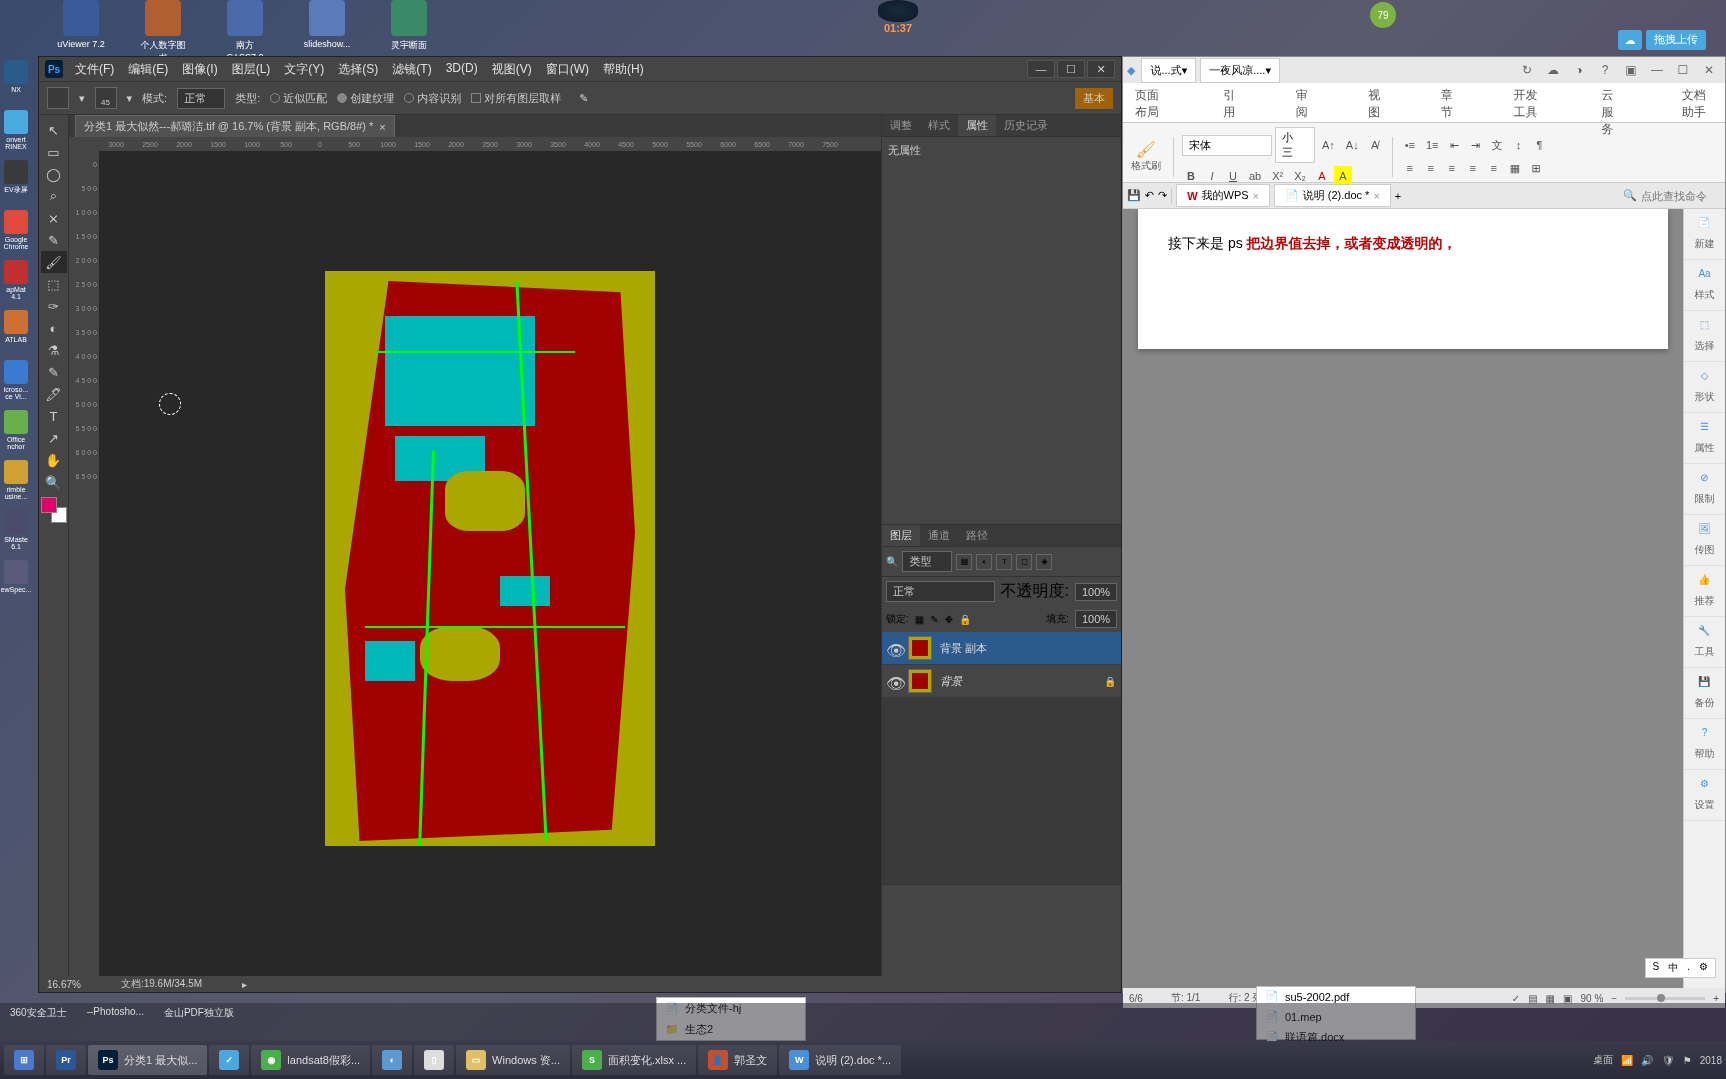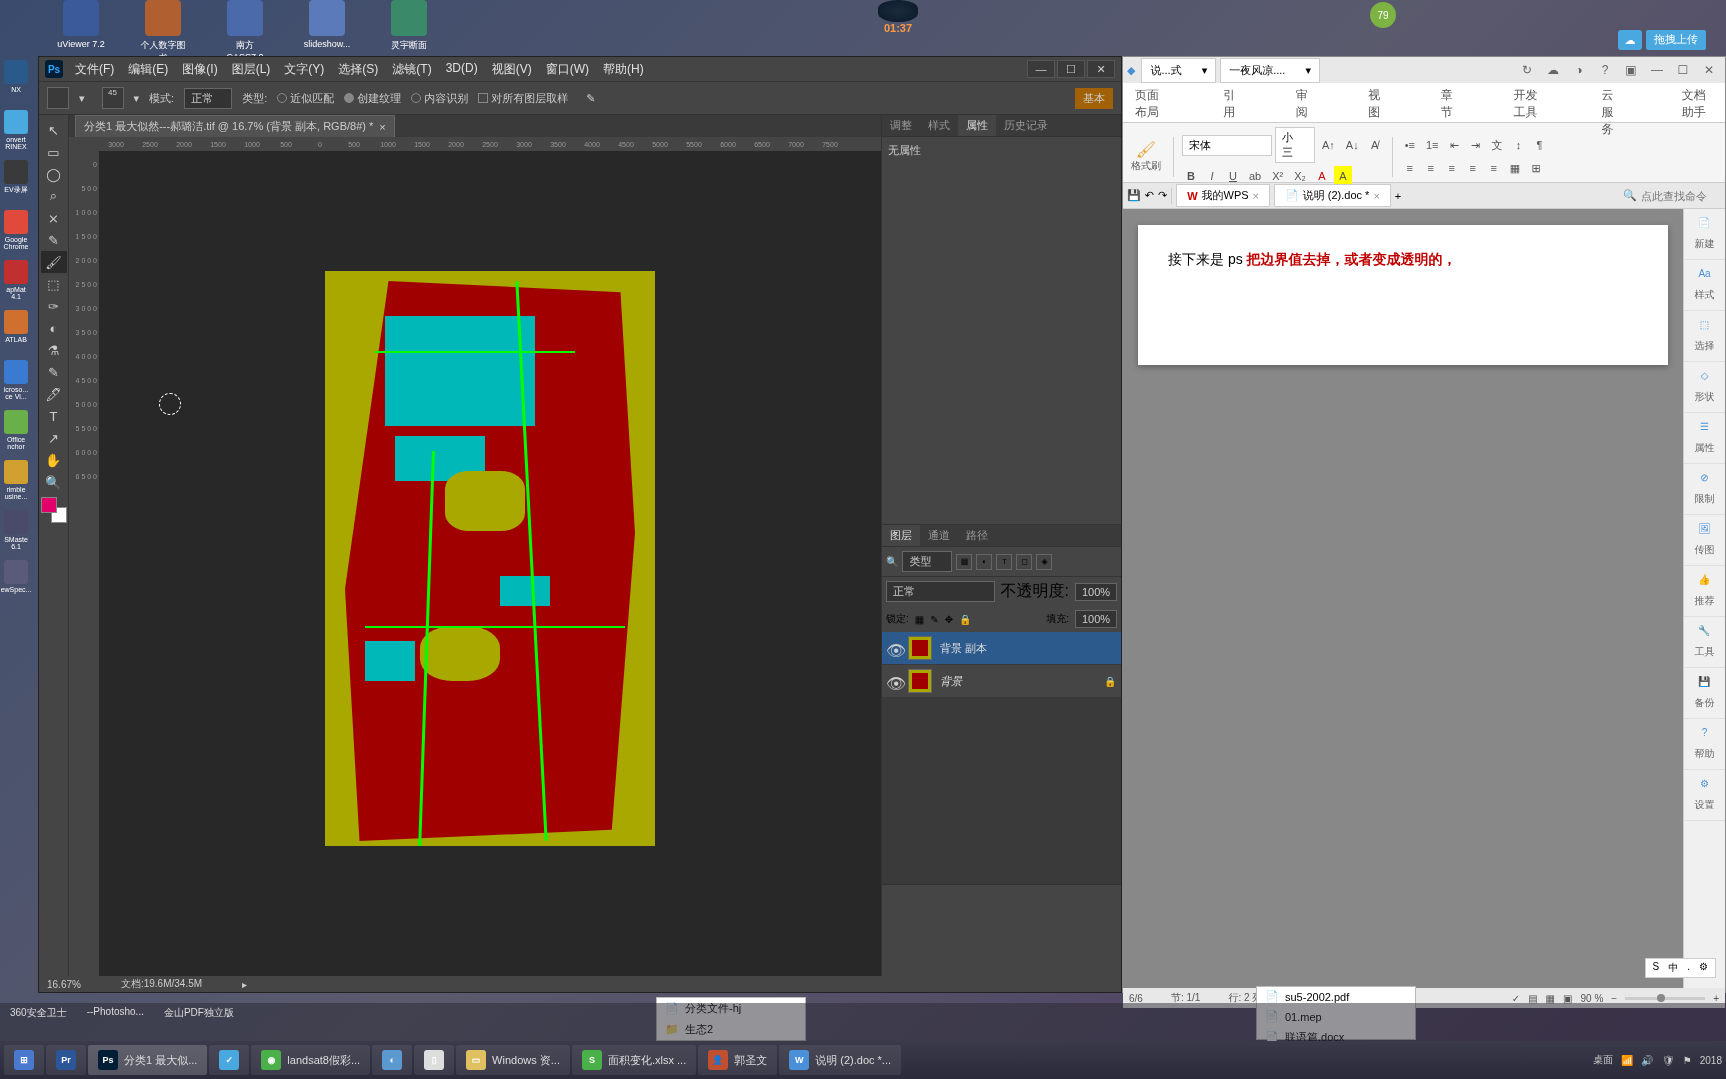--- a/index.html
+++ b/index.html
@@ -73,37 +73,37 @@
 .layer-thumb { width: 24px; height: 24px; background: #a8a800; border: 1px solid #666; position: relative; }
 .layer-thumb::after { content: ''; position: absolute; inset: 3px; background: #a00000; }
 .layer-name { font-size: 11px; color: #ddd; }
 .layer-lock { margin-left: auto; color: #999; font-size: 10px; }
 .layers-area { height: 360px; display:flex; flex-direction:column; }
 .layer-filler { flex: 1; background: #3a3a3a; }
 
 
 .wps-window { position: absolute; left: 1122px; top: 56px; width: 604px; height: 937px; background: #f0f0f0; border: 1px solid #888; }
 .wps-titlebar { height: 26px; background: #e8e8e8; display: flex; align-items: center; padding: 0 4px; gap: 6px; font-size: 11px; }
-.wps-titlebar .title-tab { background: #fff; padding: 4px 8px; border: 1px solid #ccc; display: flex; align-items: center; gap: 20px; }
+.wps-titlebar .title-tab { background: #fff; padding: 4px 8px; border: 1px solid #ccc; display: flex; align-items: center; gap: 0; }
 .wps-winbtns { margin-left: auto; display: flex; gap: 2px; }
 .wps-winbtn { width: 24px; height: 18px; display: flex; align-items: center; justify-content: center; color: #666; font-size: 12px; }
 .wps-ribbon-tabs { height: 40px; background: #fff; display: flex; border-bottom: 1px solid #ccc; font-size: 12px; gap: 33px; }
 .wps-rtab { padding: 4px 12px; color: #555; }
 .wps-ribbon { height: 60px; background: #f5f5f5; border-bottom: 1px solid #ccc; display: flex; align-items: center; padding: 4px; gap: 4px; font-size: 11px; flex-wrap: wrap; }
 .wps-ribbon .rsep { width: 1px; height: 40px; background: #ccc; margin: 0 4px; }
 .wps-ribbon .rbtn { padding: 2px 4px; color: #555; display: flex; align-items: center; justify-content: center; min-width: 18px; height: 20px; }
 .wps-ribbon .font-sel { border: 1px solid #ccc; background: #fff; padding: 2px 20px 2px 6px; }
 .wps-doctabs { height: 26px; background: #e8e8e8; display: flex; align-items: center; padding: 0 4px; gap: 4px; font-size: 11px; border-bottom: 1px solid #ccc; }
 .wps-doctab { background: #fff; padding: 3px 10px; border: 1px solid #ccc; display: flex; align-items: center; gap: 4px; }
 .wps-doc-area { height: calc(100% - 26px - 24px - 60px - 26px - 20px); display: flex; background: #888; }
 .wps-sidepanel { width: 42px; background: #f0f0f0; border-left: 1px solid #ccc; display: flex; flex-direction: column; }
 .wps-side-item { padding: 8px 2px; text-align: center; font-size: 10px; color: #666; border-bottom: 1px solid #e0e0e0; }
 .wps-side-item .sico { width: 18px; height: 18px; margin: 0 auto 2px; color: #4a90d9; }
 .wps-page-scroll { flex: 1; overflow: auto; padding: 0; }
-.wps-page { background: #fff; margin: 16px auto; width: 530px; min-height: 720px; padding: 40px 30px; box-shadow: 0 2px 6px rgba(0,0,0,0.3); font-size: 14px; line-height: 2; }
+.wps-page { background: #fff; margin: 0 auto; width: 530px; min-height: 720px; padding: 40px 30px; box-shadow: 0 2px 6px rgba(0,0,0,0.3); font-size: 14px; line-height: 2; }
 .wps-page .red { color: #c00000; font-weight: bold; }
 .wps-page ol { margin-left: 24px; margin-top: 20px; }
 .wps-page ol li { color: #c00000; font-weight: bold; margin-bottom: 8px; }
 .wps-statusbar { height: 20px; background: #e8e8e8; display: flex; align-items: center; padding: 0 6px; font-size: 10px; color: #555; gap: 28px; }
 .wps-statusbar .right { margin-left: auto; display: flex; gap: 8px; align-items: center; }
 .zoom-slider { width: 80px; height: 3px; background: #ccc; position: relative; }
 .zoom-slider::after { content: ''; position: absolute; width: 8px; height: 8px; background: #888; border-radius: 50%; top: -3px; left: 40%; }
 
 
 .clock-widget { position: absolute; left: 868px; top: 0; width: 60px; height: 40px; }
@@ -238,21 +238,21 @@
       </div>
     <div class="ps-winbtns">
       <div class="ps-winbtn">—</div>
       <div class="ps-winbtn">☐</div>
       <div class="ps-winbtn">✕</div>
     </div>
   </div>
   <div class="ps-optionsbar">
     <div class="tool-preview"></div>
     <span>▾</span>
-    <div class="tool-preview" style="text-align:center;font-size:8px;margin-left:7px;"><span>45</span></div>
+    <div class="tool-preview" style="text-align:center;font-size:8px;padding-top:10px;"><span>45</span></div>
     <span>▾</span>
     <span>模式:</span>
     <div class="ps-dropdown">正常</div>
     <span>类型:</span>
     <div class="ps-radio">
         <span class="rdot"></span>
         <span>近似匹配</span>
       </div>
     <div class="ps-radio">
         <span class="rdot" style="background:#888;"></span>

